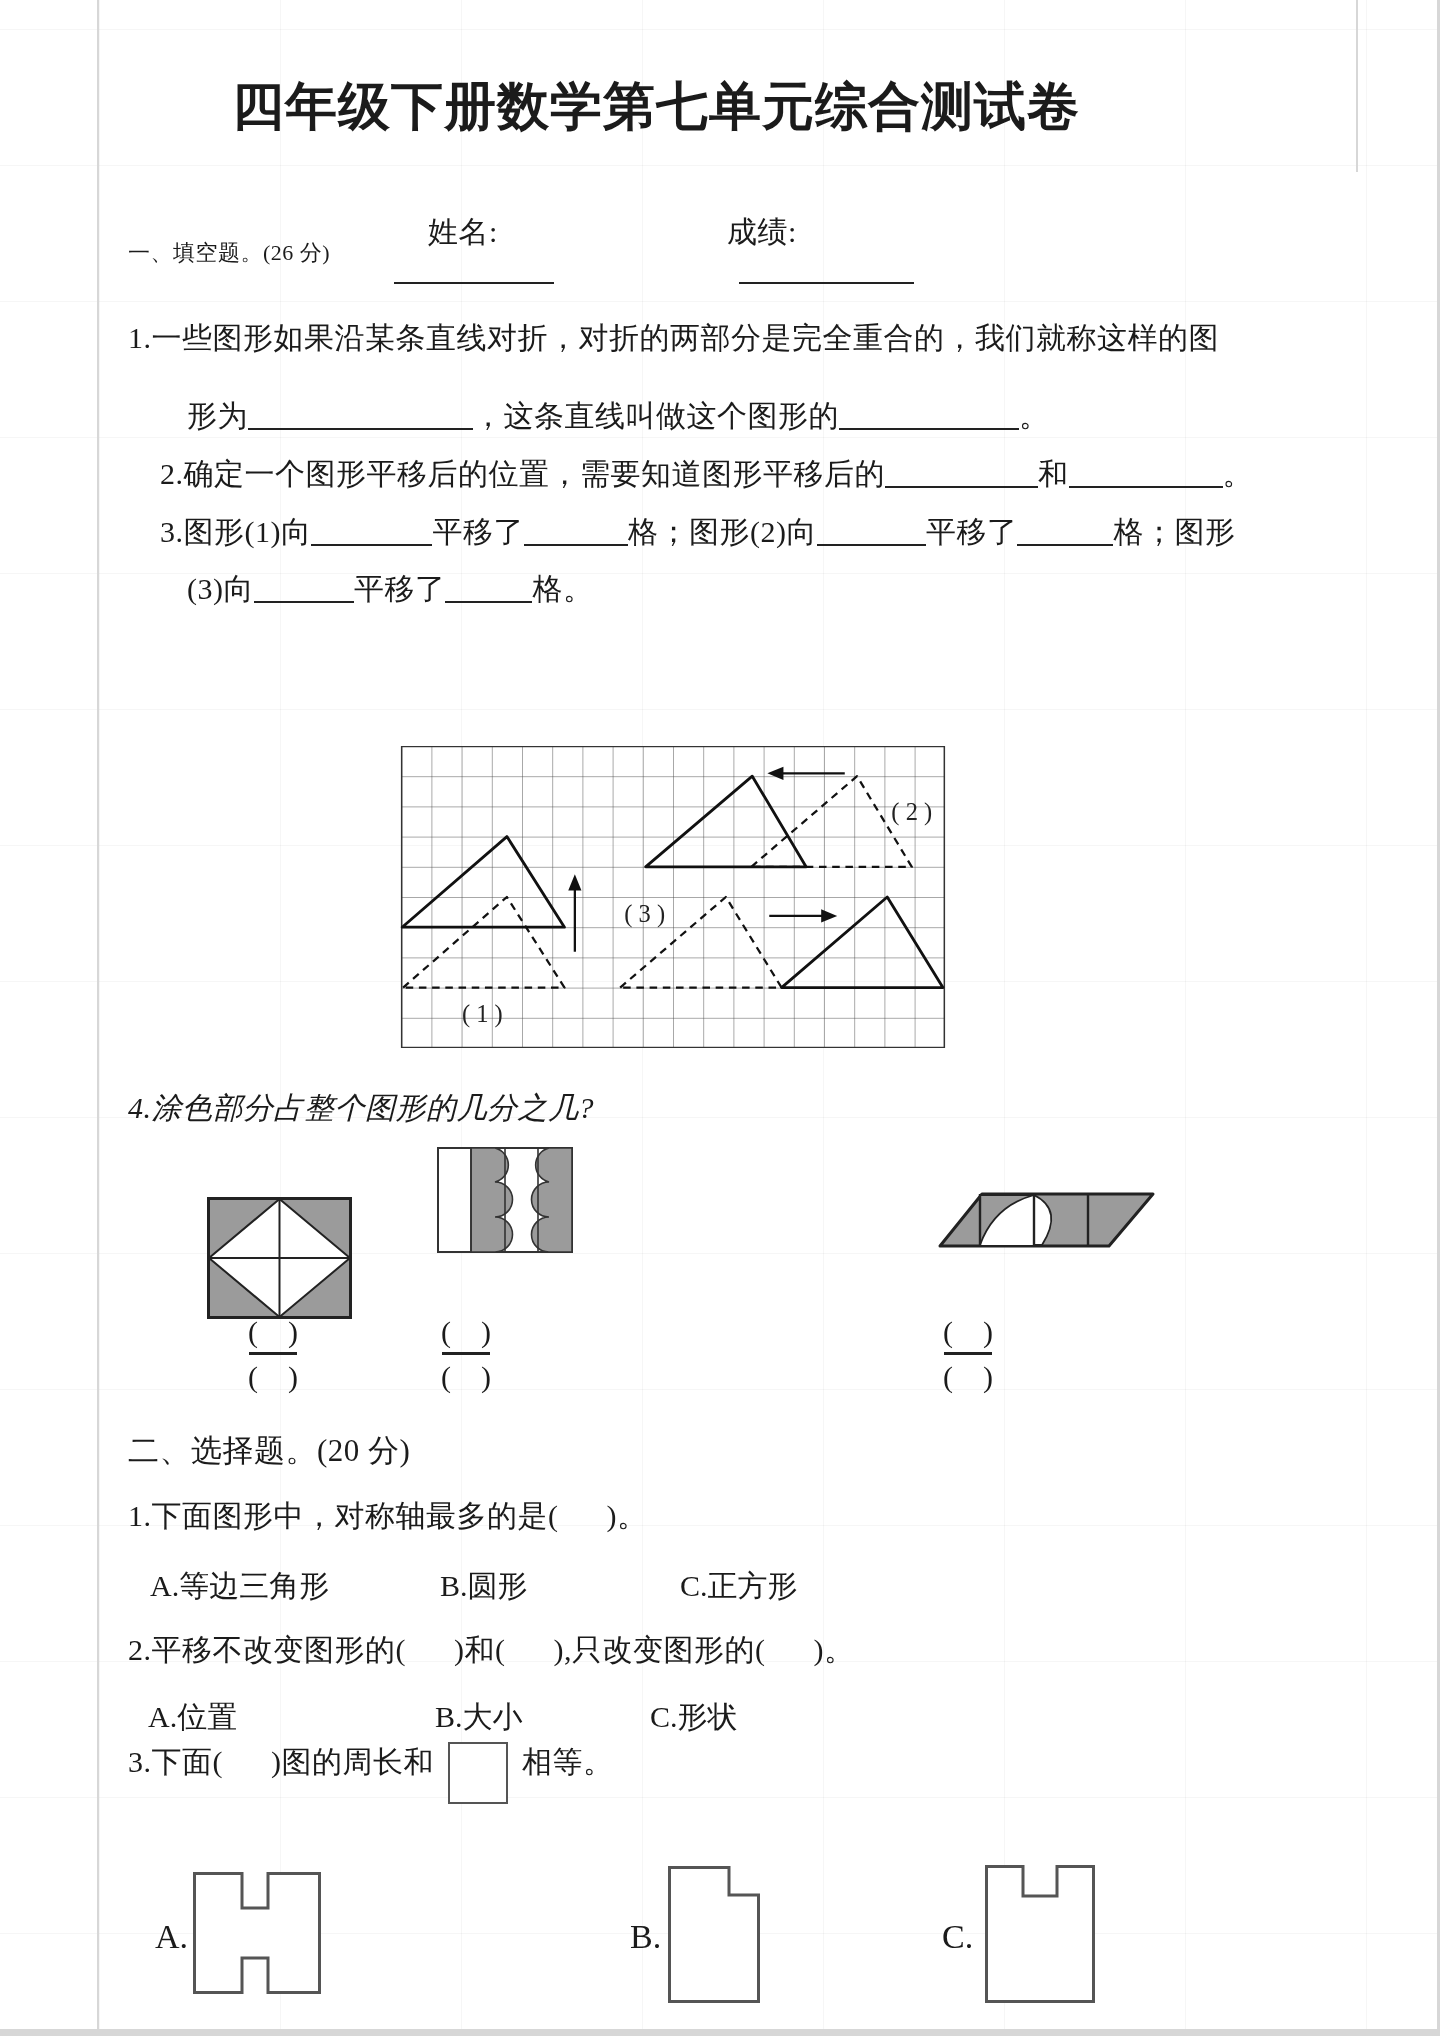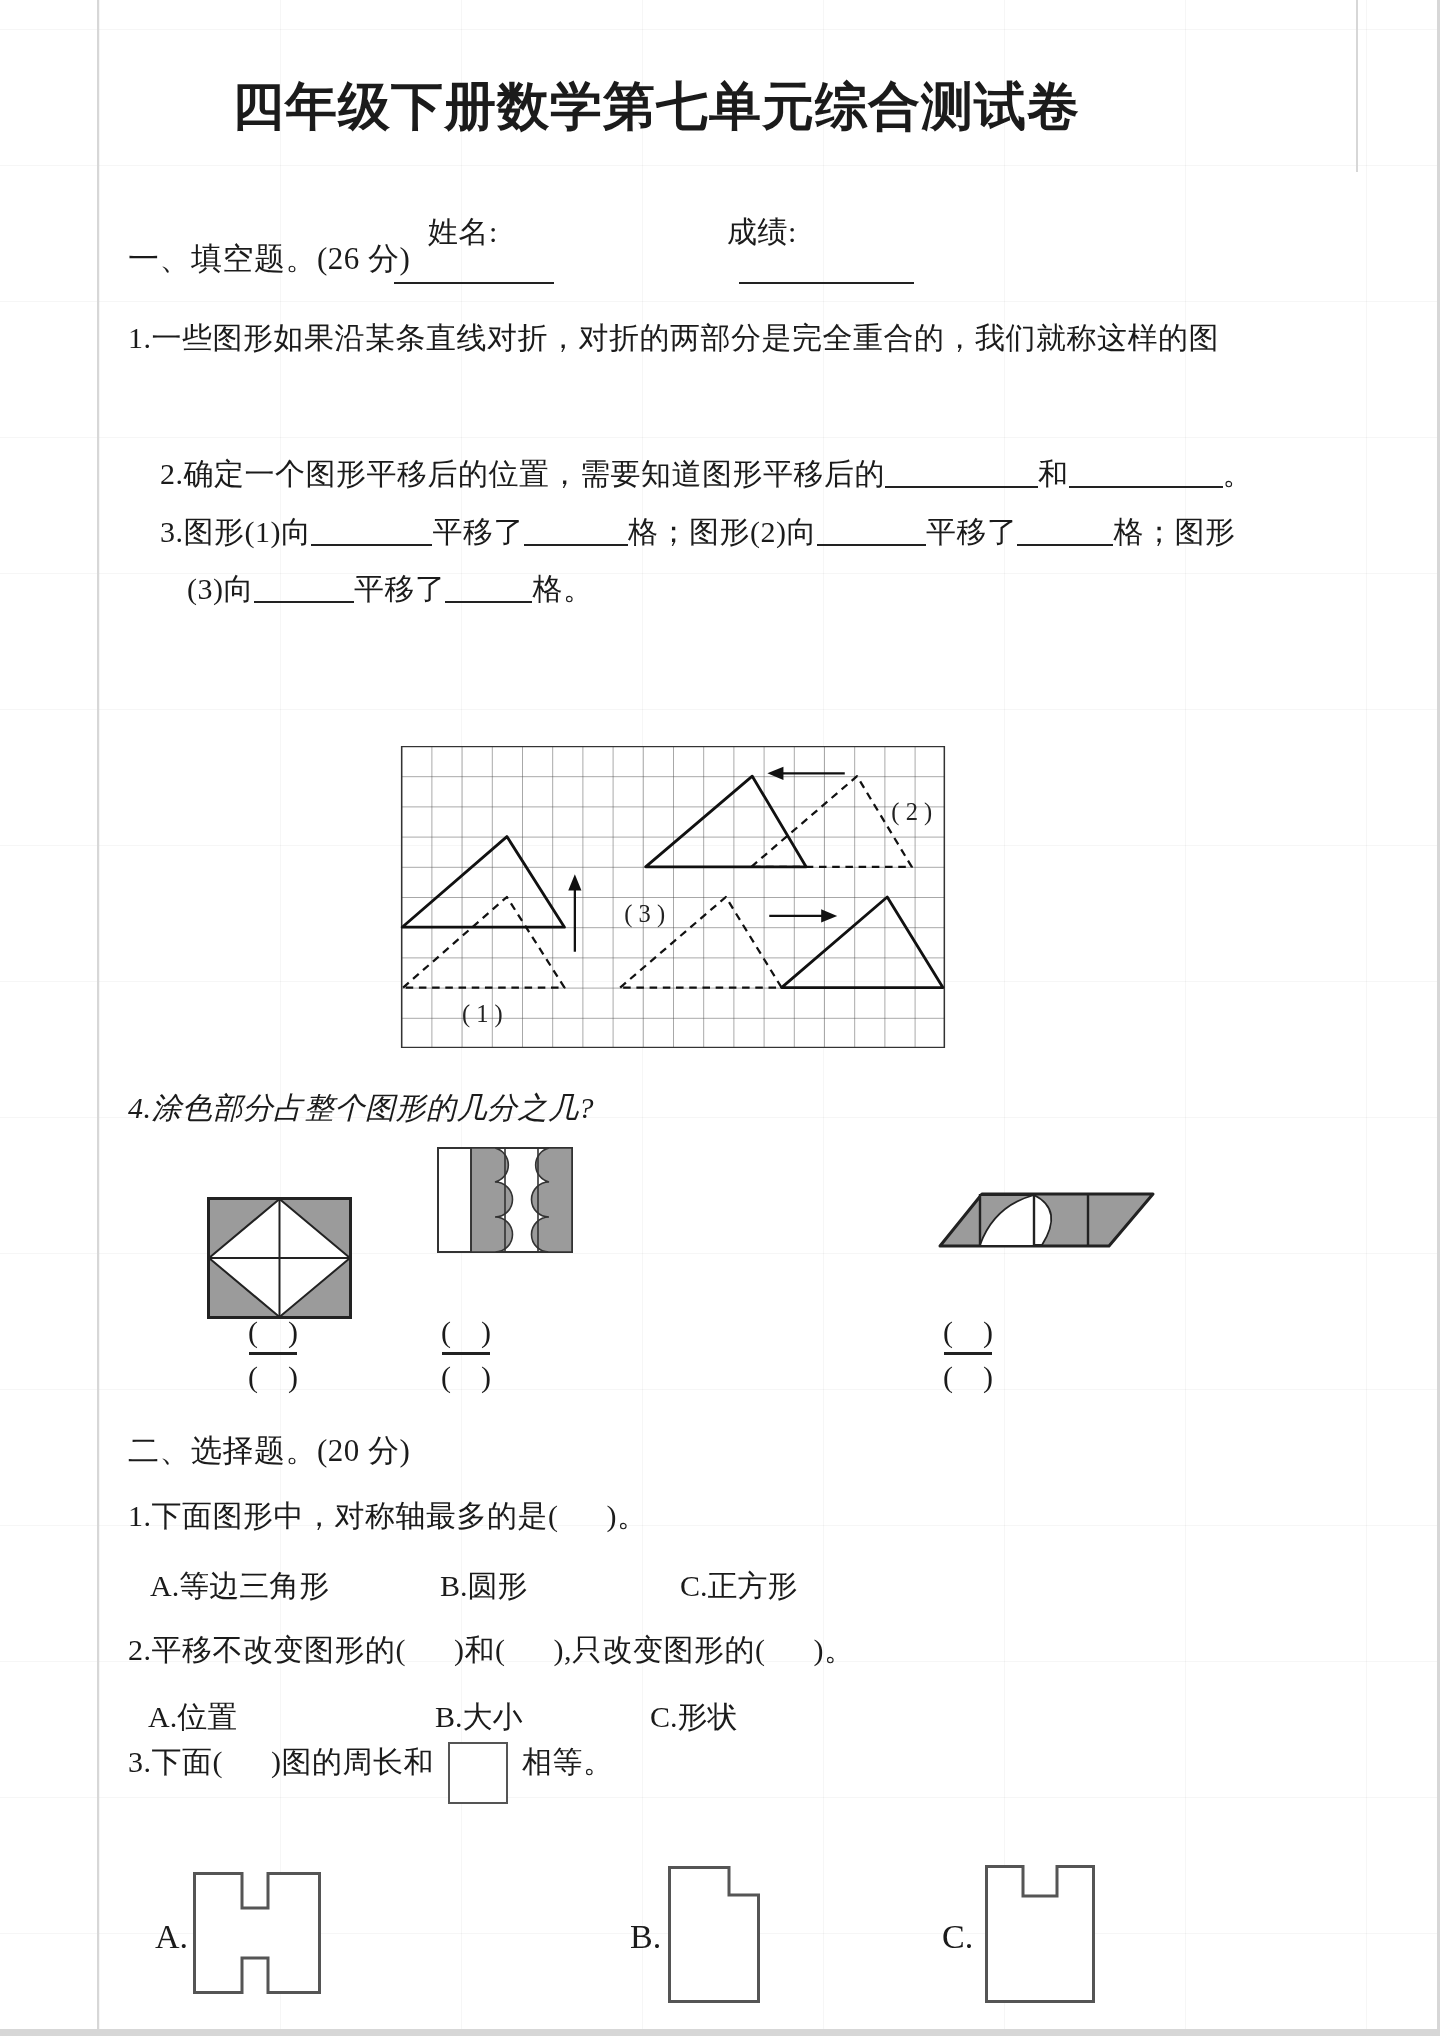--- a/index.html
+++ b/index.html
@@ -39,23 +39,26 @@
 
   <div class="abs q" style="left:340px; top:178px;text-align:center;">
     <span class="seg">姓名:</span>
     <span class="blank" style="width:160px; margin-left:22px;"></span>
   </div>
   <div class="abs q" style="left:695px; top:178px;">
     <span class="seg">成绩:</span>
     <span class="blank" style="width:175px; margin-left:12px;"></span>
   </div>
 
-  <div class="abs q" style="left:128px; top:238px; font-size:31px;">一、填空题。(26 分)</div>
+  <div class="abs q" style="left:128px; top:238px; font-size:22px;">一、填空题。(26 分)</div>
 
   <div class="abs q" style="left:128px; top:300px;margin-top:18px;">1.一些图形如果沿某条直线对折，对折的两部分是完全重合的，我们就称这样的图</div>
+  <div class="abs q" style="left:155px; top:362px;">
+    <span class="seg">形为</span><span class="blank" style="width:225px;"></span><span class="seg">，这条直线叫做这个图形的</span><span class="blank" style="width:180px;"></span><span class="seg">。</span>
+  </div>
 
   <div class="abs q" style="left:128px; top:420px;">
     <span class="seg">2.确定一个图形平移后的位置，需要知道图形平移后的</span><span class="blank" style="width:153px;"></span><span class="seg">和</span><span class="blank" style="width:154px;"></span><span class="seg">。</span>
   </div>
 
   <div class="abs q" style="left:128px; top:478px;">
     <span class="seg">3.图形(1)向</span><span class="blank" style="width:121px;"></span><span class="seg">平移了</span><span class="blank" style="width:104px;"></span><span class="seg">格；图形(2)向</span><span class="blank" style="width:109px;"></span><span class="seg">平移了</span><span class="blank" style="width:96px;"></span><span class="seg">格；图形</span>
   </div>
   <div class="abs q" style="left:155px; top:535px;">
     <span class="seg">(3)向</span><span class="blank" style="width:100px;"></span><span class="seg">平移了</span><span class="blank" style="width:87px;"></span><span class="seg">格。</span>

